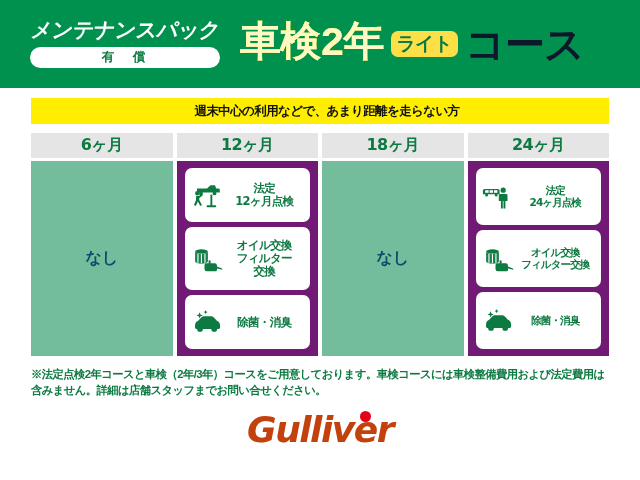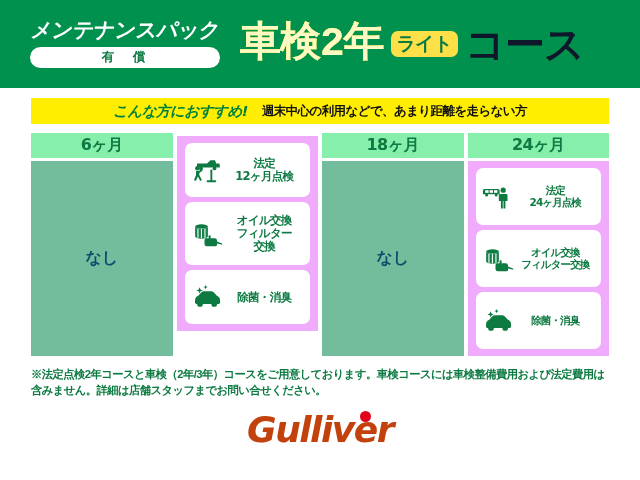--- a/index.html
+++ b/index.html
@@ -146,21 +146,21 @@
     display: flex;
     gap: 4px;
   }
   .col {
     width: 143.5px;
     display: flex;
     flex-direction: column;
   }
   .col-head {
     height: 25px;
-    background: #86efac;
+    background: #e5e5e5;
     display: flex;
     align-items: center;
     justify-content: center;
     color: #0d7a42;
     font-size: 16px;
     font-weight: bold;
     letter-spacing: -0.5px;
     font-family: "DejaVu Sans", "Liberation Sans", sans-serif;
   }
   .col-body {
@@ -175,21 +175,21 @@
     justify-content: center;
   }
   .none-label {
     color: #0c4a6e;
     font-size: 16px;
     font-weight: bold;
     letter-spacing: 0px;
     font-family: "DejaVu Sans", "Liberation Sans", sans-serif;
   }
   .col-body.filled {
-    background: #f0abfc;
+    background: #701a75;
     display: flex;
     flex-direction: column;
     align-items: center;
     justify-content: flex-end;
     gap: 5px;
     padding: 7px 8px;
   }
   .card {
     background: #ffffff;
     border-radius: 7px;
@@ -279,34 +279,34 @@
       <div class="paid-pill">有　償</div>
     </div>
     <div class="header-right">
       <div class="shaken-text">車検2年</div>
       <div class="light-badge">ライト</div>
       <div class="course-text">コース</div>
     </div>
   </div>
 
   <div class="recommend-bar">
-    <span class="rec-lead">こんな方におすすめ!</span>
     <span class="rec-body">週末中心の利用などで、あまり距離を走らない方</span>
   </div>
 
   <div class="table">
 
     <div class="col col-1">
       <div class="col-head">6ヶ月</div>
       <div class="col-body plain">
         <span class="none-label">なし</span>
       </div>
     </div>
 
     <div class="col col-2">
+      <div class="col-head">12ヶ月</div>
       <div class="col-body filled">
 
         <div class="card">
           <span class="card-icon">
             <svg width="32" height="28" viewBox="0 0 32 28">
               <g fill="#0d7a42">
                 <path d="M8 7.5 h10 l3.5 -3.2 h4.5 l1.2 3.2 h2.2 a1.4 1.4 0 0 1 1.4 1.4 v2.6 h-22.8 z" transform="translate(-2,0)"></path>
                 <circle cx="10" cy="12.4" r="1.9"></circle>
                 <circle cx="23.5" cy="12.4" r="1.9"></circle>
                 <rect x="19.4" y="13.6" width="1.9" height="11.6" rx="0.6"></rect>

